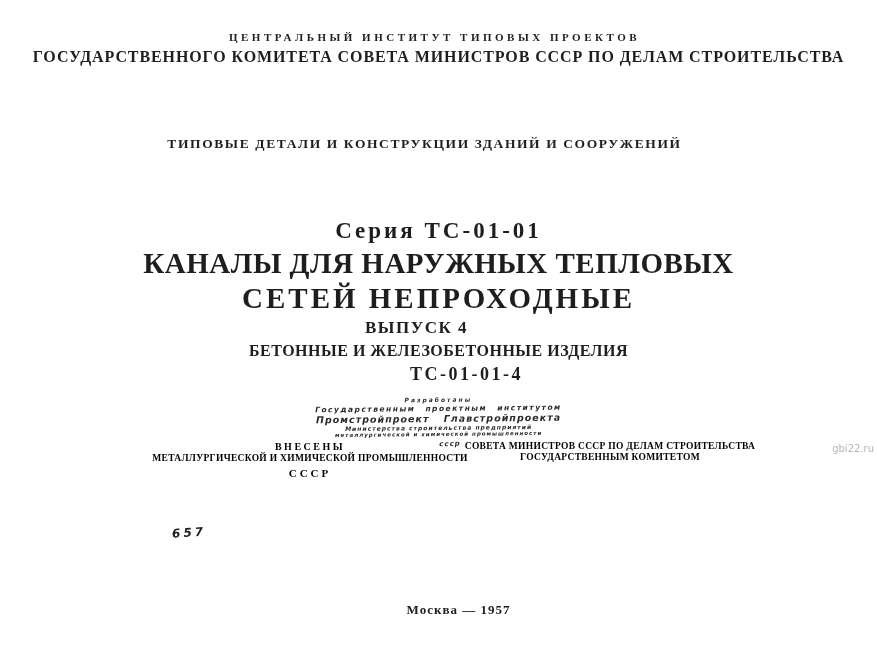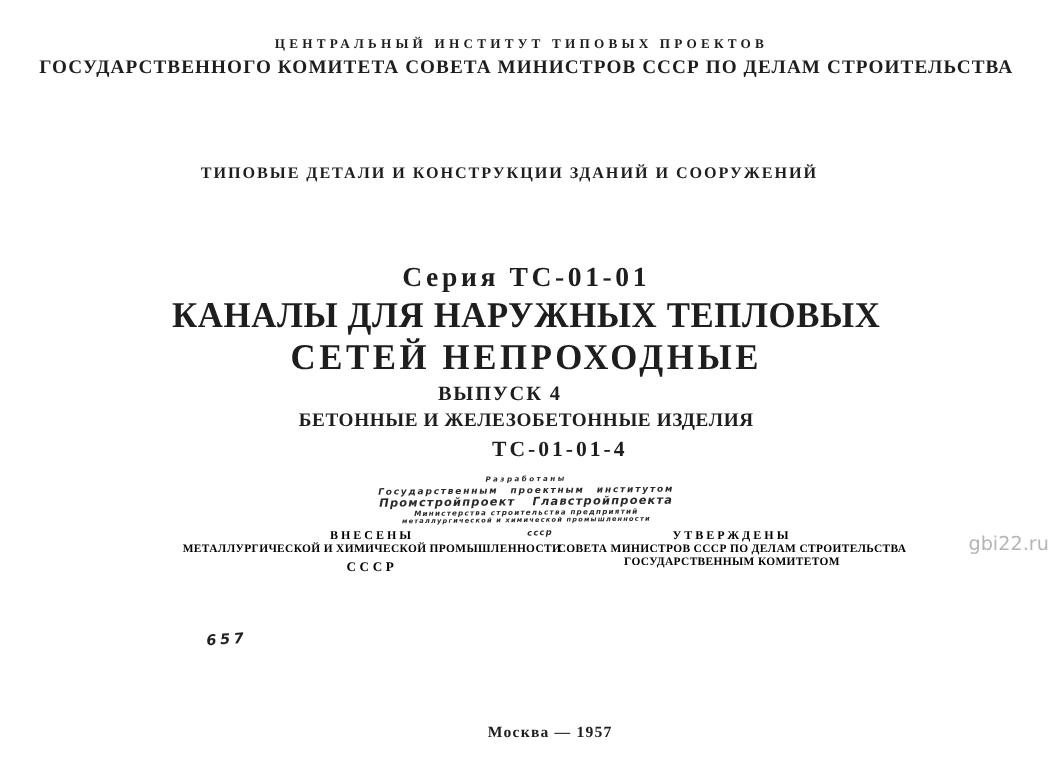--- a/index.html
+++ b/index.html
@@ -53,21 +53,21 @@
   
   .hand-num{position:absolute;left:172px;top:525px;width:50px;
             font-family:"DejaVu Sans",sans-serif;font-style:italic;font-weight:bold;
             font-size:12px;letter-spacing:3px;color:#222;transform:rotate(-4deg);}
 
   
   .imprint{top:602px;font-size:13px;font-weight:bold;letter-spacing:1px;margin-left:20px;}
 
   
   .watermark{position:absolute;right:3px;top:443px;width:70px;text-align:right;
-             font-family:"DejaVu Sans",sans-serif;font-size:16px;color:#b5b5b5;}
+             font-family:"DejaVu Sans",sans-serif;font-size:10px;color:#b5b5b5;}
 </style>
 </head>
 <body>
 
 <div class="page">
 
   <div class="abs hdr1">ЦЕНТРАЛЬНЫЙ ИНСТИТУТ ТИПОВЫХ ПРОЕКТОВ</div>
   <div class="abs hdr2">ГОСУДАРСТВЕННОГО КОМИТЕТА СОВЕТА МИНИСТРОВ СССР ПО ДЕЛАМ СТРОИТЕЛЬСТВА</div>
 
   <div class="abs doctype">ТИПОВЫЕ ДЕТАЛИ И КОНСТРУКЦИИ ЗДАНИЙ И СООРУЖЕНИЙ</div>
@@ -89,21 +89,20 @@
   </div>
   <div class="dev-cccp">ссср</div>
 
   <div class="col col-left">
     <div class="h">ВНЕСЕНЫ</div>
     <div class="l">МЕТАЛЛУРГИЧЕСКОЙ И ХИМИЧЕСКОЙ ПРОМЫШЛЕННОСТИ</div>
     <div class="l3">СССР</div>
   </div>
 
   <div class="col col-right">
-    <div class="h">УТВЕРЖДЕНЫ</div>
     <div class="l">СОВЕТА МИНИСТРОВ СССР ПО ДЕЛАМ СТРОИТЕЛЬСТВА</div>
     <div class="l">ГОСУДАРСТВЕННЫМ КОМИТЕТОМ</div>
   </div>
 
   <div class="hand-num">657</div>
 
   <div class="abs imprint">Москва — 1957</div>
 
   <div class="watermark">gbi22.ru</div>
 

